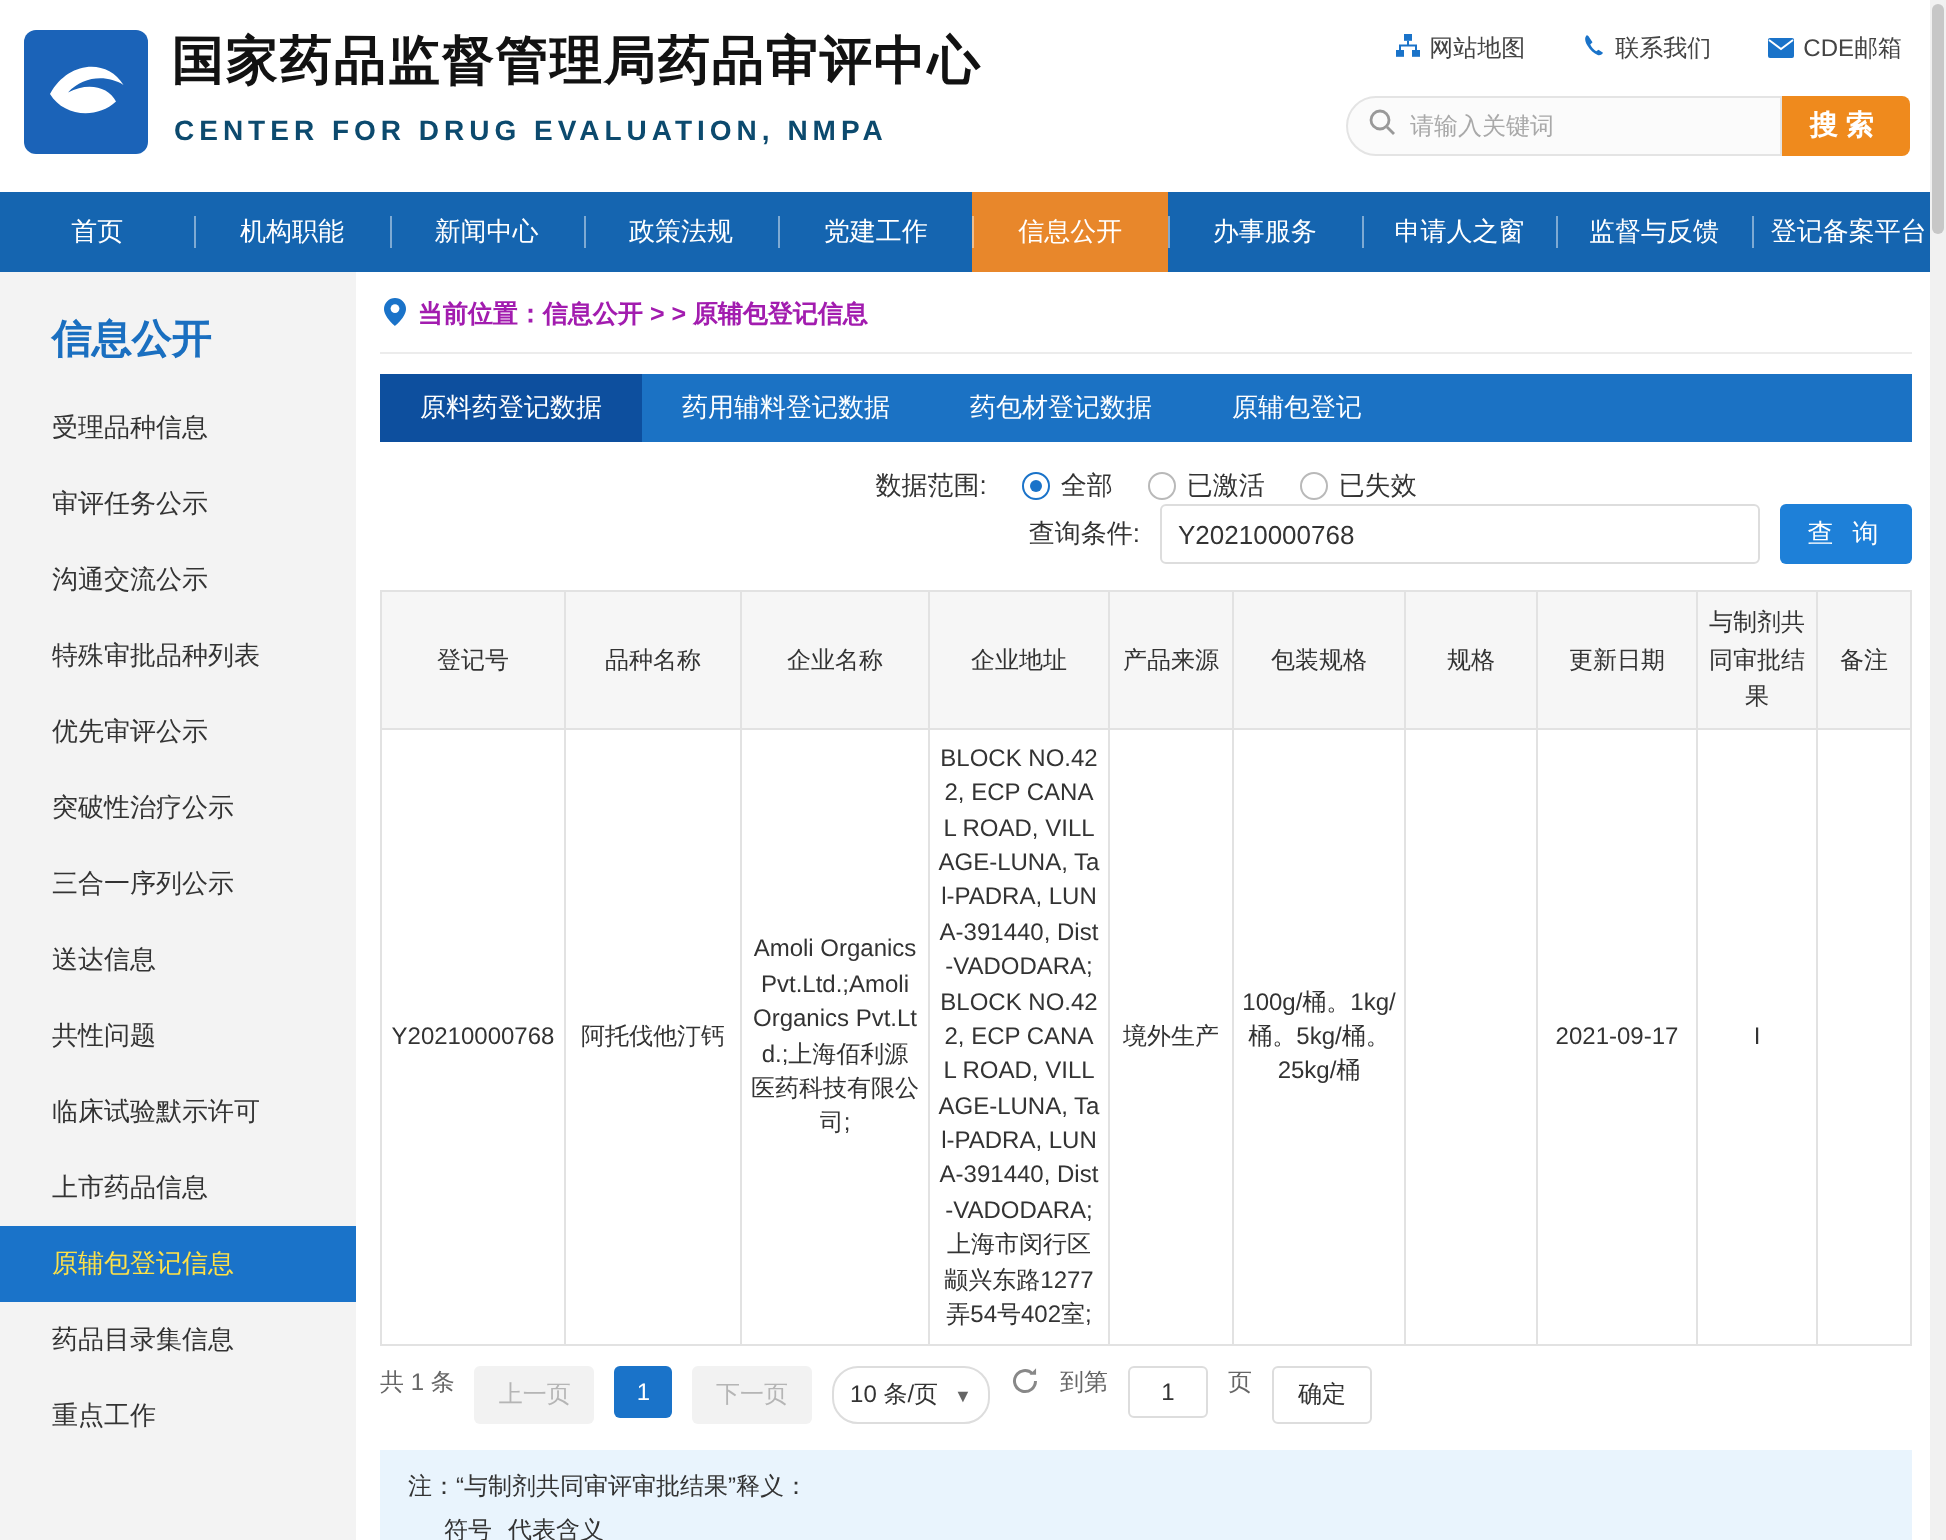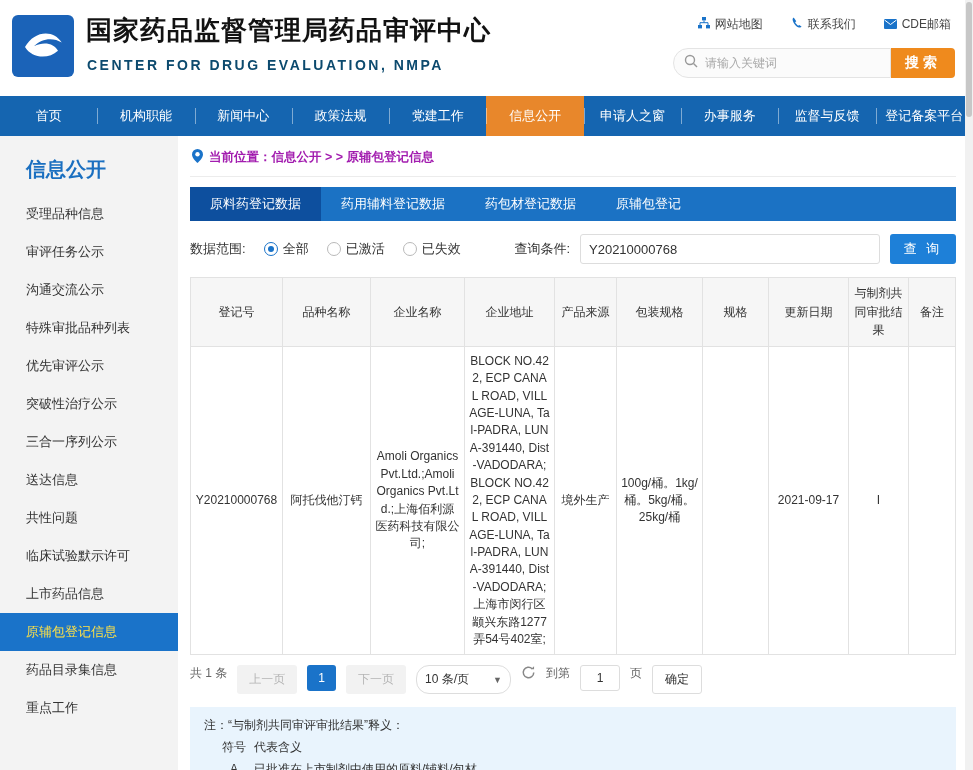--- a/index.html
+++ b/index.html
@@ -39,21 +39,21 @@
   .side-item.active { background:#1a73c9; color:#fde047; }
   .main { flex:1; padding:0 18px 0 12px; position:relative; }
   
   .breadcrumb { display:flex; align-items:center; gap:6px; padding:13px 2px 10px;
       font-size:12.5px; font-weight:bold; color:#a21caf; border-bottom:1px solid #ececec; }
   
   .tabs { display:flex; background:#1b72c4; height:34px; margin-top:10px; }
   .tab { padding:0 20px; line-height:34px; color:#fff; font-size:13px; cursor:pointer; white-space:nowrap; }
   .tab.active { background:#0d4f9e; }
   
-  .filter-row { display:flex; align-items:center; margin-top:13px; font-size:13px; color:#333; }
+  .filter-row { display:flex; align-items:center; margin-top:13px; font-size:13px; color:#333;flex-direction:column; }
   .scope-group { display:flex; align-items:center; gap:18px; }
   .radio-opt { display:flex; align-items:center; gap:5px; cursor:pointer; }
   .radio { width:14px; height:14px; border:1px solid #b9b9b9; border-radius:50%; background:#fff; position:relative; flex:none; }
   .radio.checked { border-color:#1a73c9; }
   .radio.checked::after { content:""; position:absolute; left:3px; top:3px; width:6px; height:6px; border-radius:50%; background:#1a73c9; }
   .query-group { margin-left:auto; display:flex; align-items:center; gap:10px; }
   .query-input { width:300px; height:30px; border:1px solid #ddd; border-radius:3px; padding:0 8px;
       font-size:13px; color:#333; font-family:"Liberation Sans","DejaVu Sans",sans-serif; }
   .query-btn { width:66px; height:30px; background:#1e80d8; color:#fff; border:none; border-radius:3px;
       font-size:13px; letter-spacing:3px; cursor:pointer; font-family:"Liberation Sans","DejaVu Sans",sans-serif; }
@@ -61,21 +61,21 @@
   .data-table { width:100%; border-collapse:collapse; table-layout:fixed; margin-top:13px; font-size:12px; color:#333; }
   .data-table th, .data-table td { border:1px solid #e2e2e2; text-align:center; vertical-align:middle;
       padding:6px 4px; line-height:1.45; word-break:break-all; }
   .data-table th { background:#f6f6f6; font-weight:normal; line-height:1.55; }
   .nowrap { white-space:nowrap; word-break:keep-all; }
   
   .pagination { display:flex; align-items:flex-start; gap:10px; margin-top:10px; font-size:12px; color:#666; }
   .pg-btn { background:#f2f2f2; color:#b5b5b5; padding:6px 12px; border-radius:3px; cursor:pointer; }
   .pg-current { background:#1a73c9; color:#fff; padding:6px 11px; border-radius:3px; cursor:pointer; }
   .pg-select { border:1px solid #ddd; border-radius:13px; padding:5px 8px; color:#333; display:flex;
-      align-items:center; gap:24px; cursor:pointer; background:#fff; }
+      align-items:center; gap:8px; cursor:pointer; background:#fff; }
   .caret { font-size:9px; color:#666; }
   .refresh { cursor:pointer; display:flex; align-items:center; }
   .goto-input { width:40px; height:26px; border:1px solid #ddd; border-radius:3px; text-align:center;
       font-size:12px; color:#333; font-family:"Liberation Sans","DejaVu Sans",sans-serif; }
   .confirm-btn { border:1px solid #ddd; background:#fff; color:#333; padding:5px 12px; border-radius:3px;
       font-size:12px; cursor:pointer; font-family:"Liberation Sans","DejaVu Sans",sans-serif; }
   
   .note { background:#e9f4fd; margin-top:13px; padding:8px 14px 10px; font-size:12px; color:#333; line-height:1.8; }
   .note-row { display:flex; padding-left:10px; }
   .note-symbol { width:40px; text-align:center; flex:none; }
@@ -142,22 +142,22 @@
   </div>
 </div>
 
 <div class="nav">
   <div class="nav-item">首页</div>
   <div class="nav-item">机构职能</div>
   <div class="nav-item">新闻中心</div>
   <div class="nav-item">政策法规</div>
   <div class="nav-item">党建工作</div>
   <div class="nav-item active">信息公开</div>
+  <div class="nav-item">办事服务</div>
   <div class="nav-item">申请人之窗</div>
-  <div class="nav-item">办事服务</div>
   <div class="nav-item">监督与反馈</div>
   <div class="nav-item">登记备案平台</div>
 </div>
 
 <div class="page-body">
 
   <div class="sidebar">
     <div class="side-title">信息公开</div>
     <div class="side-item">受理品种信息</div>
     <div class="side-item">审评任务公示</div>

